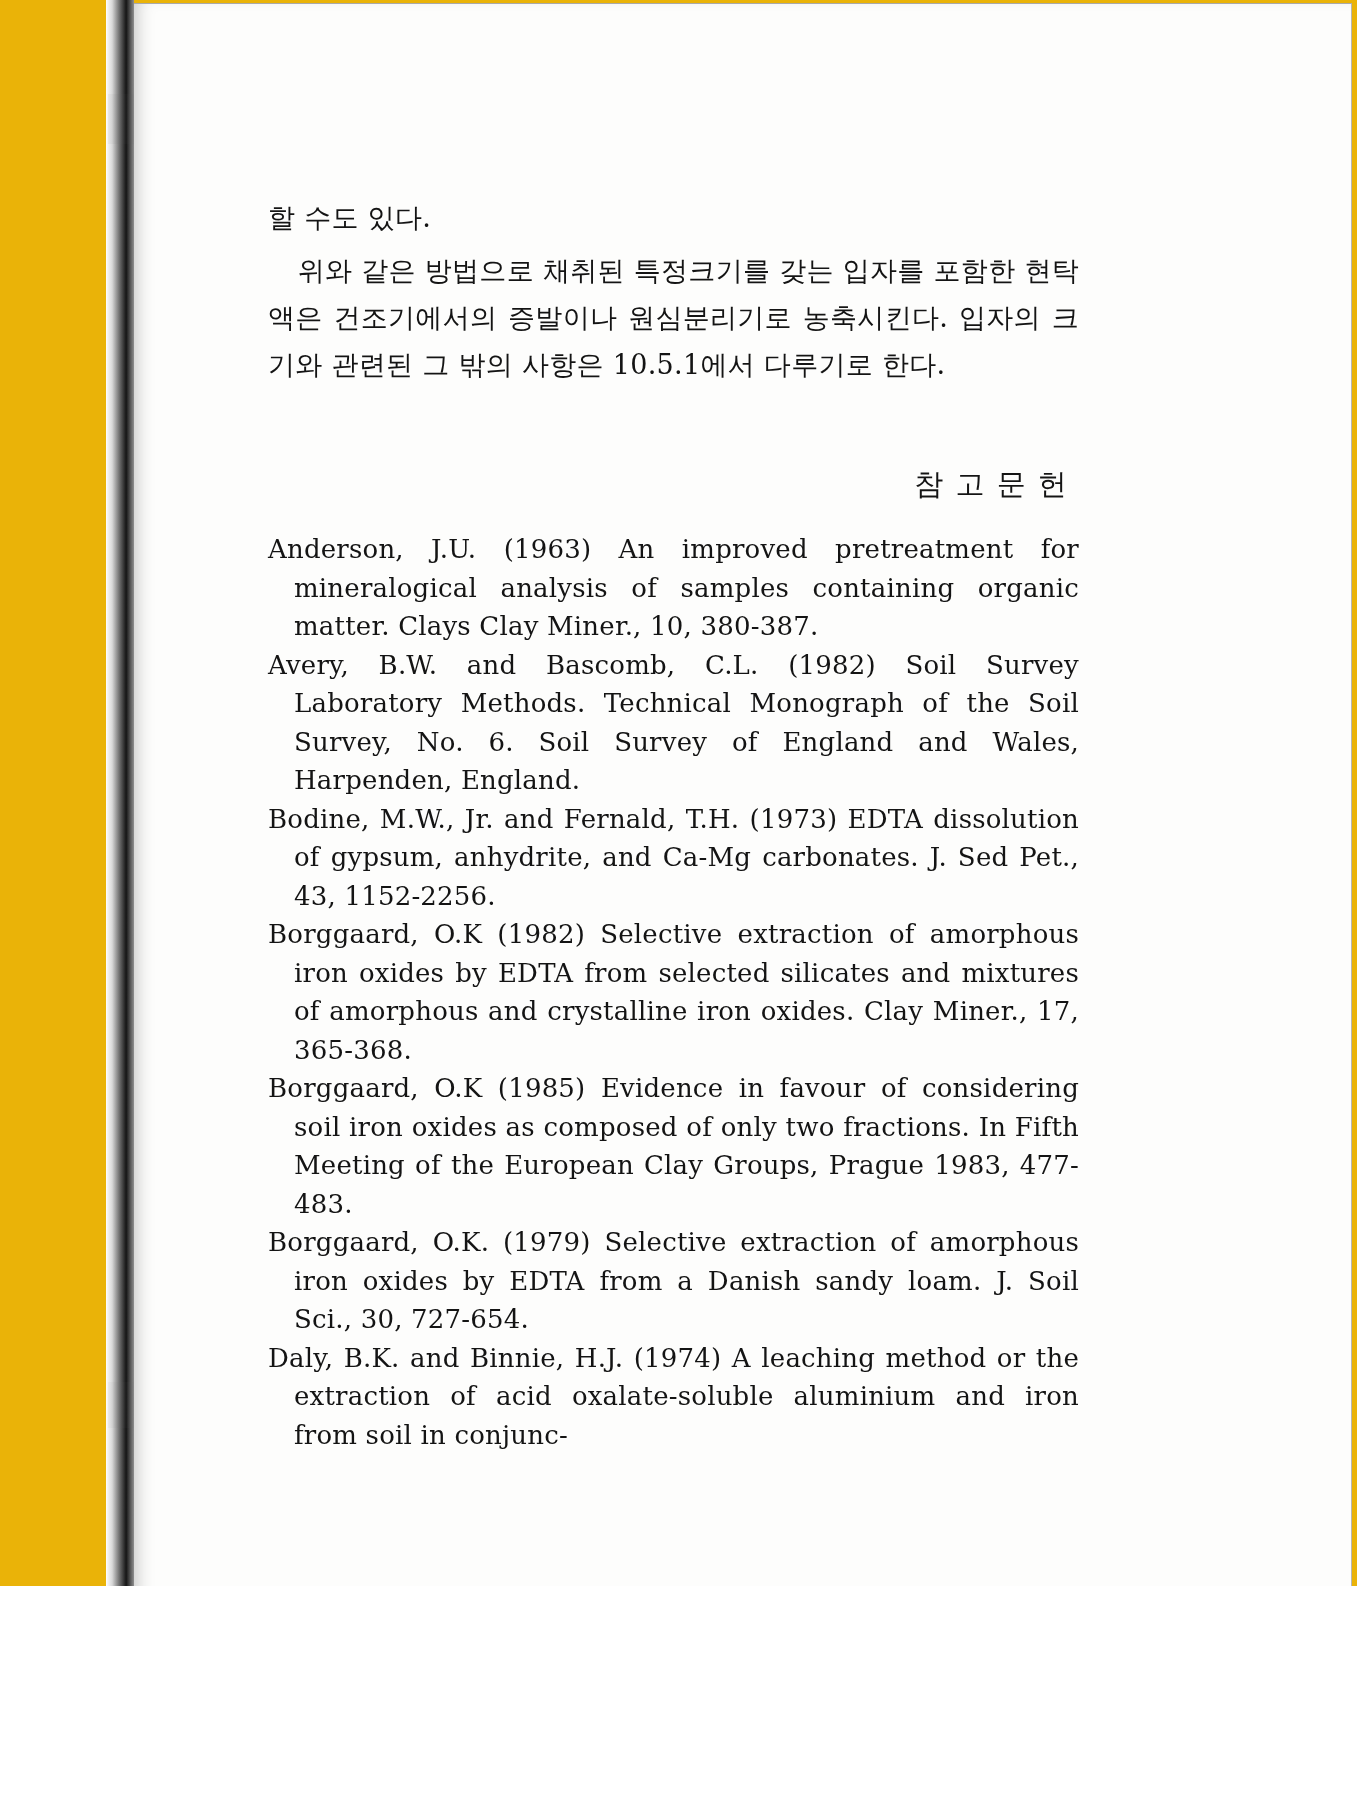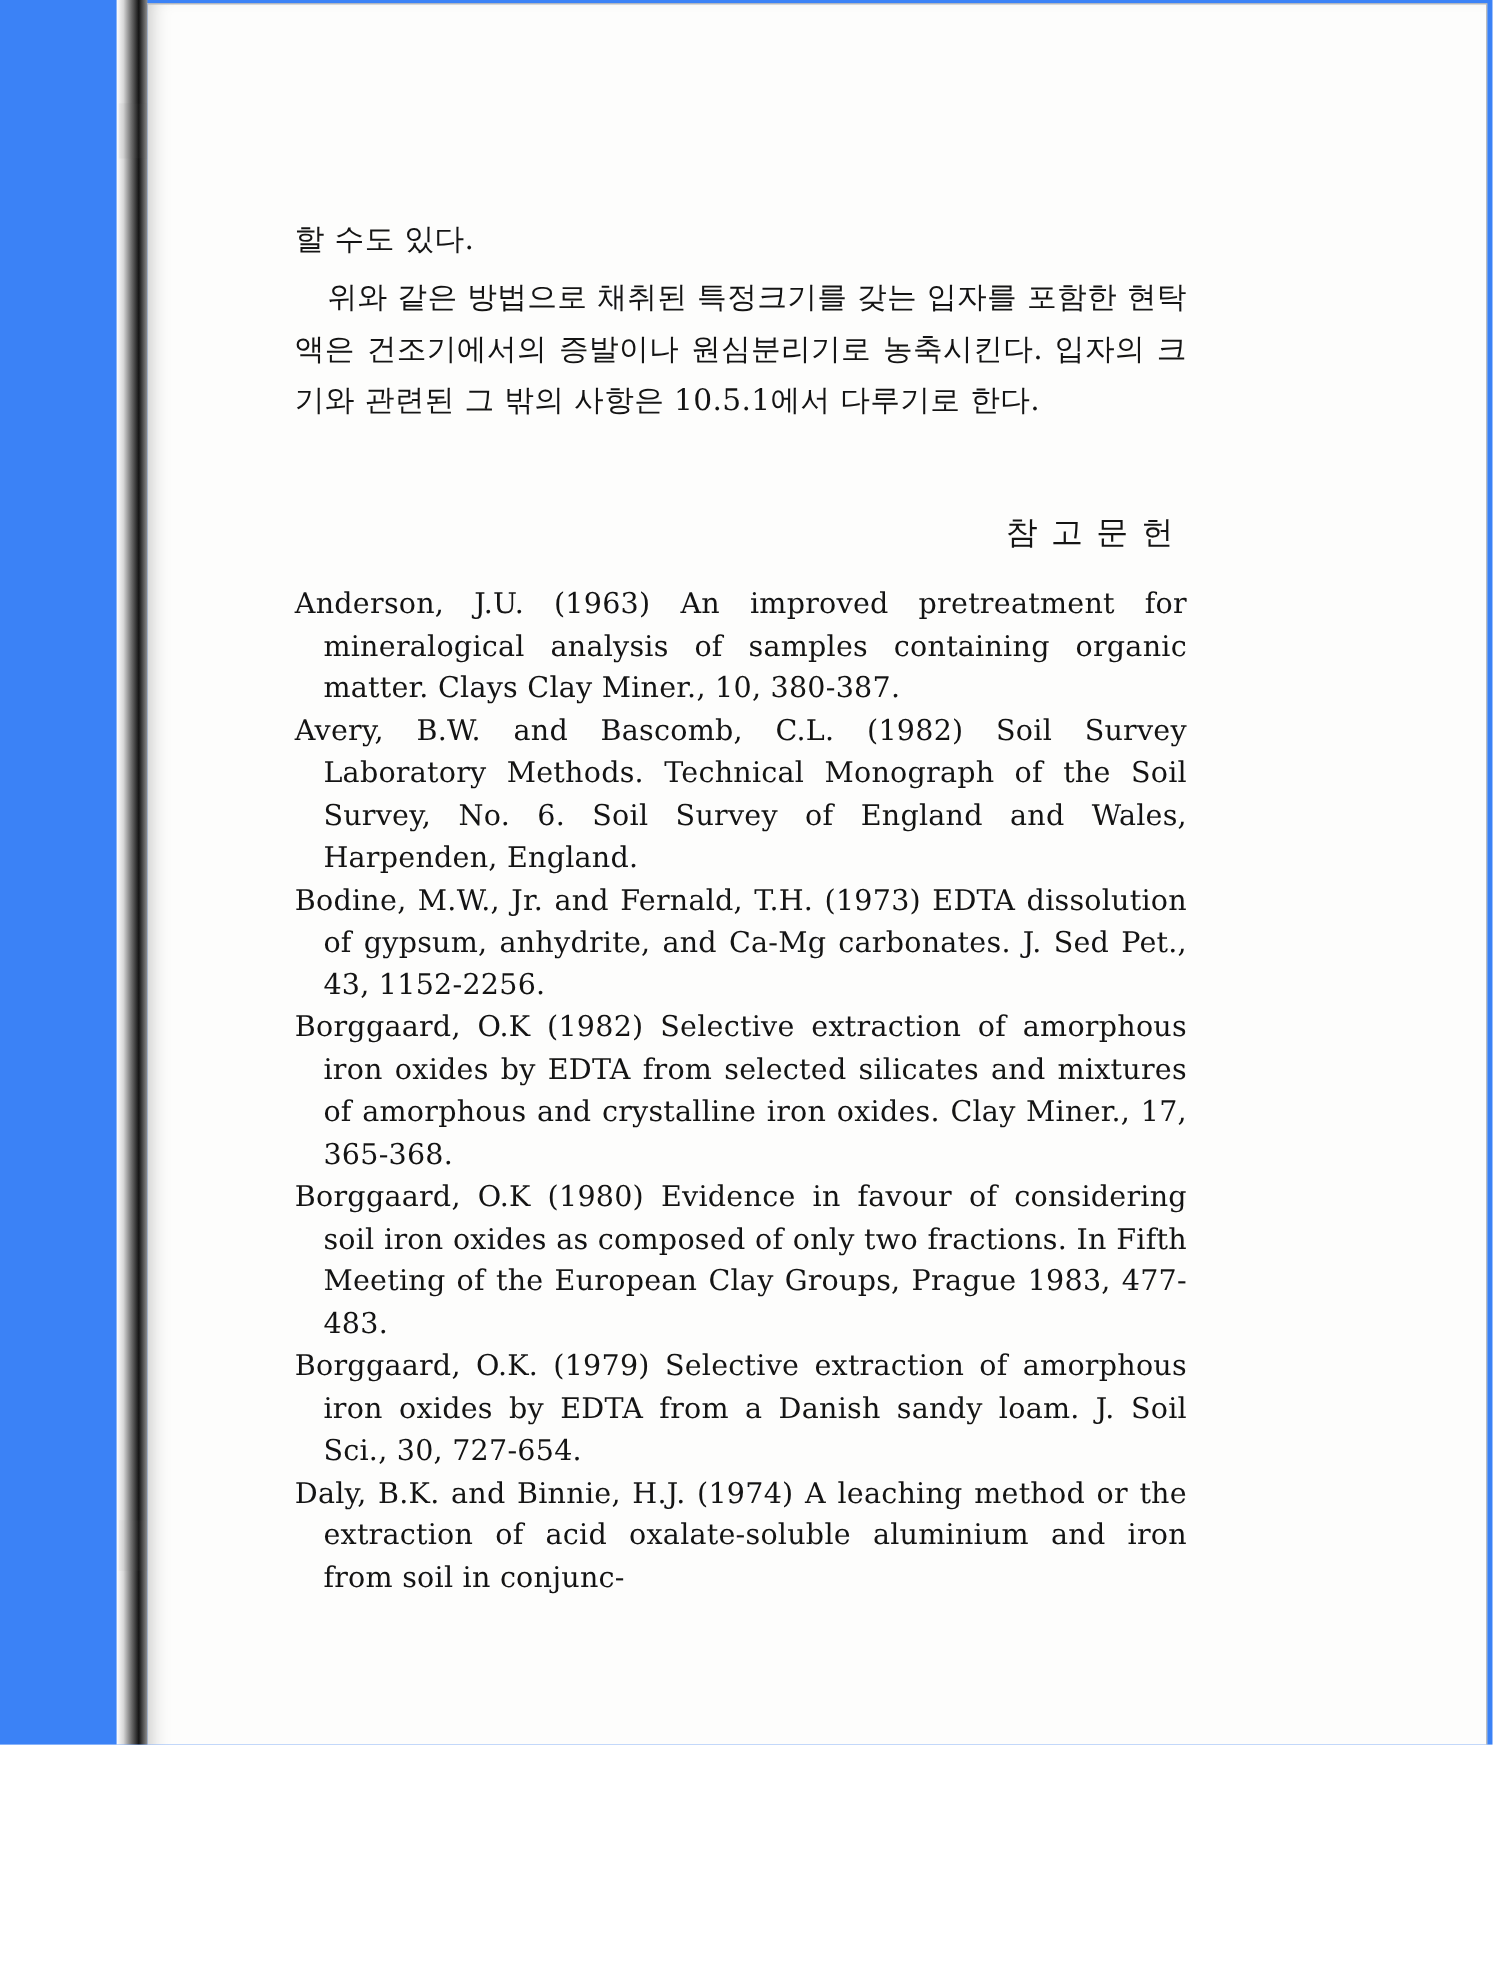--- a/index.html
+++ b/index.html
@@ -4,21 +4,21 @@
 <style>
   * { margin: 0; padding: 0; box-sizing: border-box; }
   html, body {
     width: 1357px; height: 1806px;
     background: #ffffff;
     font-family: "DejaVu Serif", "Liberation Serif", serif;
   }
   .scan {
     position: relative;
     width: 1357px; height: 1586px;
-    background: #3b82f6;
+    background: #eab308;
     overflow: hidden;
     color: #171717;
   }
   
   .spine {
     position: absolute; left: 106px; top: 0;
     width: 28px; height: 1806px;
     background: linear-gradient(to right,
       #ffffff 0%, #d8d8d8 22%, #6e6e6e 48%, #141414 72%, #8f8f8f 100%);
   }
@@ -113,21 +113,21 @@
       <div class="refs">
 
           <p class="ref">Anderson, J.U. (1963) An improved pretreatment for mineralogical analysis of samples containing organic matter. Clays Clay Miner., 10, 380-387.</p>
 
           <p class="ref">Avery, B.W. and Bascomb, C.L. (1982) Soil Survey Laboratory Methods. Technical Monograph of the Soil Survey, No. 6. Soil Survey of England and Wales, Harpenden, England.</p>
 
           <p class="ref">Bodine, M.W., Jr. and Fernald, T.H. (1973) EDTA dissolution of gypsum, anhydrite, and Ca-Mg carbonates. J. Sed Pet., 43, 1152-2256.</p>
 
           <p class="ref">Borggaard, O.K (1982) Selective extraction of amorphous iron oxides by EDTA from selected silicates and mixtures of amorphous and crystalline iron oxides. Clay Miner., 17, 365-368.</p>
 
-          <p class="ref">Borggaard, O.K (1980) Evidence in favour of considering soil iron oxides as composed of only two fractions. In Fifth Meeting of the European Clay Groups, Prague 1983, 477-483.</p>
+          <p class="ref">Borggaard, O.K (1985) Evidence in favour of considering soil iron oxides as composed of only two fractions. In Fifth Meeting of the European Clay Groups, Prague 1983, 477-483.</p>
 
           <p class="ref">Borggaard, O.K. (1979) Selective extraction of amorphous iron oxides by EDTA from a Danish sandy loam. J. Soil Sci., 30, 727-654.</p>
 
 
           <p class="ref">Daly, B.K. and Binnie, H.J. (1974) A leaching method or the extraction of acid oxalate-soluble aluminium and iron from soil in conjunc-</p>
         </div>
 
 
     </div>
   </div>

